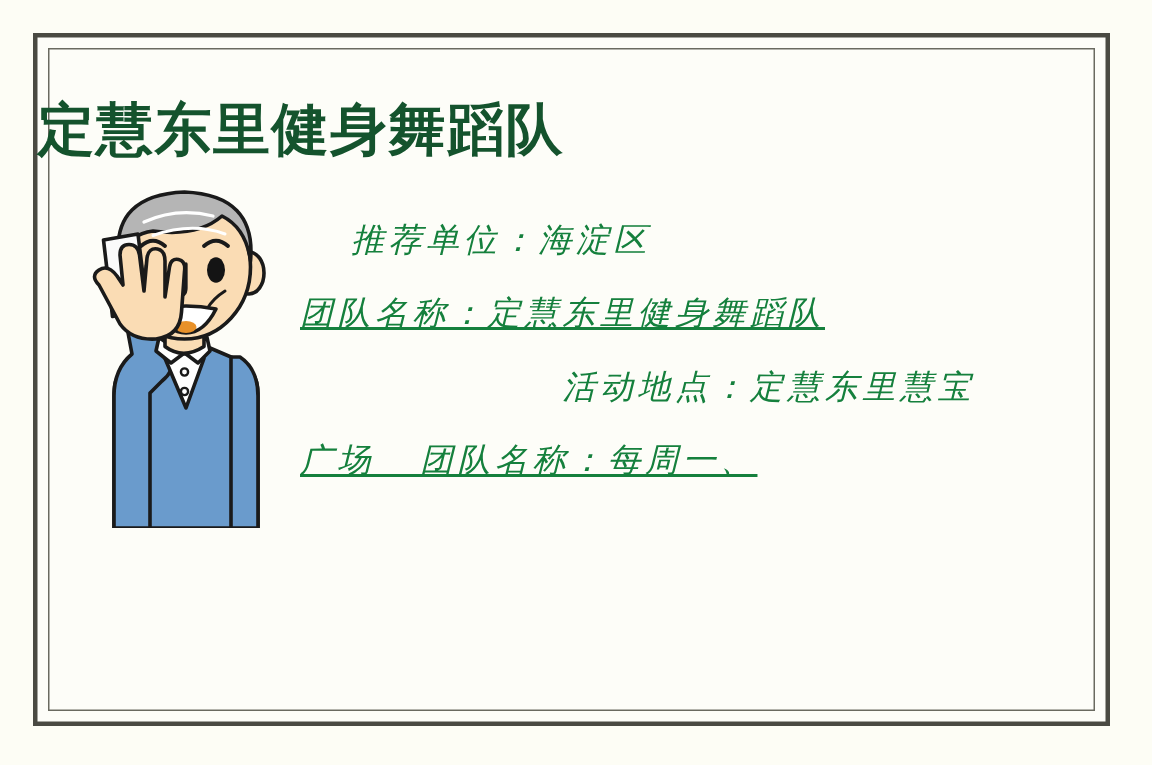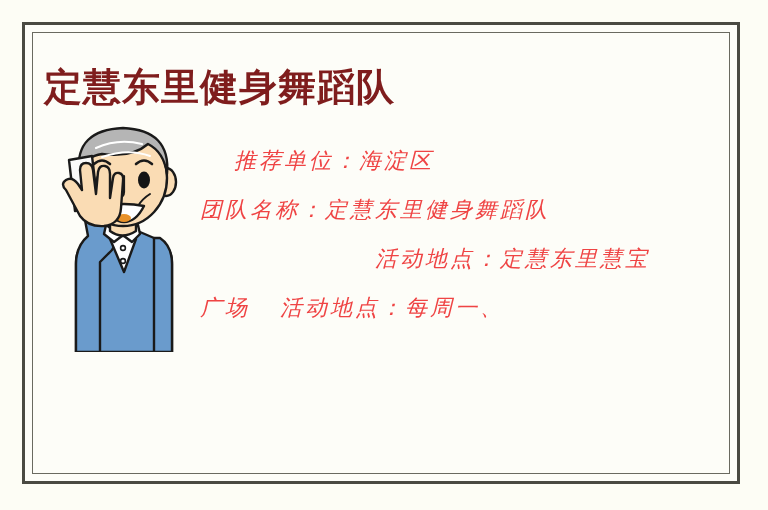--- a/index.html
+++ b/index.html
@@ -41,26 +41,26 @@
     right: 7px;
     bottom: 7px;
     border: 1px solid #6a6a60;
     box-sizing: border-box;
     pointer-events: none;
   }
 
   
   #poster-title {
     position: absolute;
-    left: 44px;
+    left: 25px;
     top: 40px;
     font-size: 38px;
     line-height: 1.2;
     letter-spacing: 1px;
-    color: #7f1d1d;
+    color: #14532d;
     font-family: "Liberation Sans", "DejaVu Sans", sans-serif;
     white-space: nowrap;
   }
 
   
   #illustration {
     position: absolute;
     left: 36px;
     top: 112px;
     width: 170px;
@@ -74,31 +74,31 @@
 
   
   #info-block {
     position: absolute;
     left: 200px;
     top: 136px;
     width: 450px;
     font-family: "DejaVu Serif", "Liberation Serif", serif;
     font-size: 22px;
     line-height: 49px;
-    color: #ef4444;
+    color: #15803d;
     letter-spacing: 3px;
     font-style: italic;
   }
   .info-line {
     white-space: pre;
     display: block;
   }
   .info-line.indent-lg { padding-left: 34px; }
   .info-line.indent-md { padding-left: 6px; text-align: right; }
-  .info-line.indent-sm { padding-left: 0px; }
+  .info-line.indent-sm { padding-left: 0px; text-decoration: underline; }
 </style>
 </head>
 <body>
 
 <div id="poster-card">
 
   <div id="frame-outer">
     <div id="frame-inner"></div>
   </div>
 
@@ -157,16 +157,16 @@
                  L77 66 Q78 60 83 61 Q88 62 87 69 L85 96
                  Q84 112 68 114 Q52 115 44 104 Z" fill="#fadcb4"></path>
       </g>
     </svg>
   </div>
 
   <div id="info-block">
     <span class="info-line indent-lg">推荐单位：海淀区</span>
     <span class="info-line indent-sm">团队名称：定慧东里健身舞蹈队</span>
     <span class="info-line indent-md">活动地点：定慧东里慧宝</span>
-    <span class="info-line indent-sm">广场   活动地点：每周一、</span>
+    <span class="info-line indent-sm">广场   团队名称：每周一、</span>
   </div>
 
 </div>
 
 </body></html>

